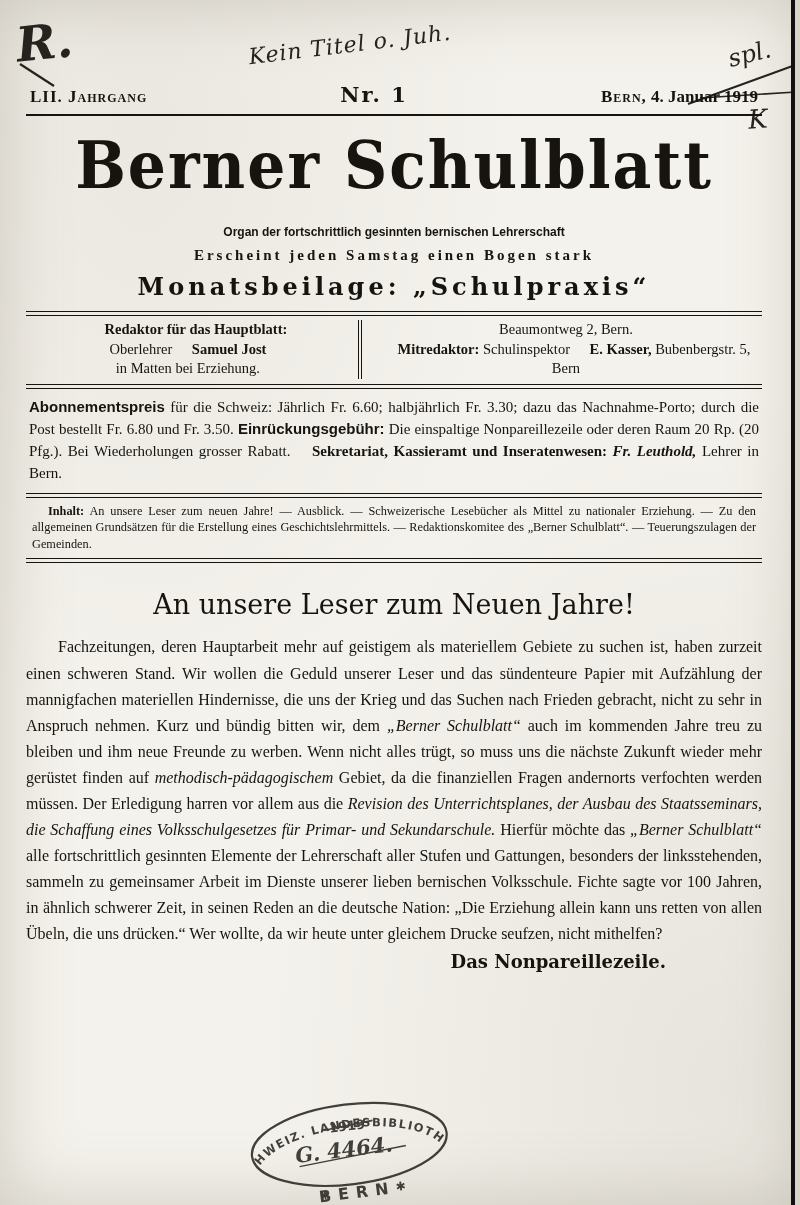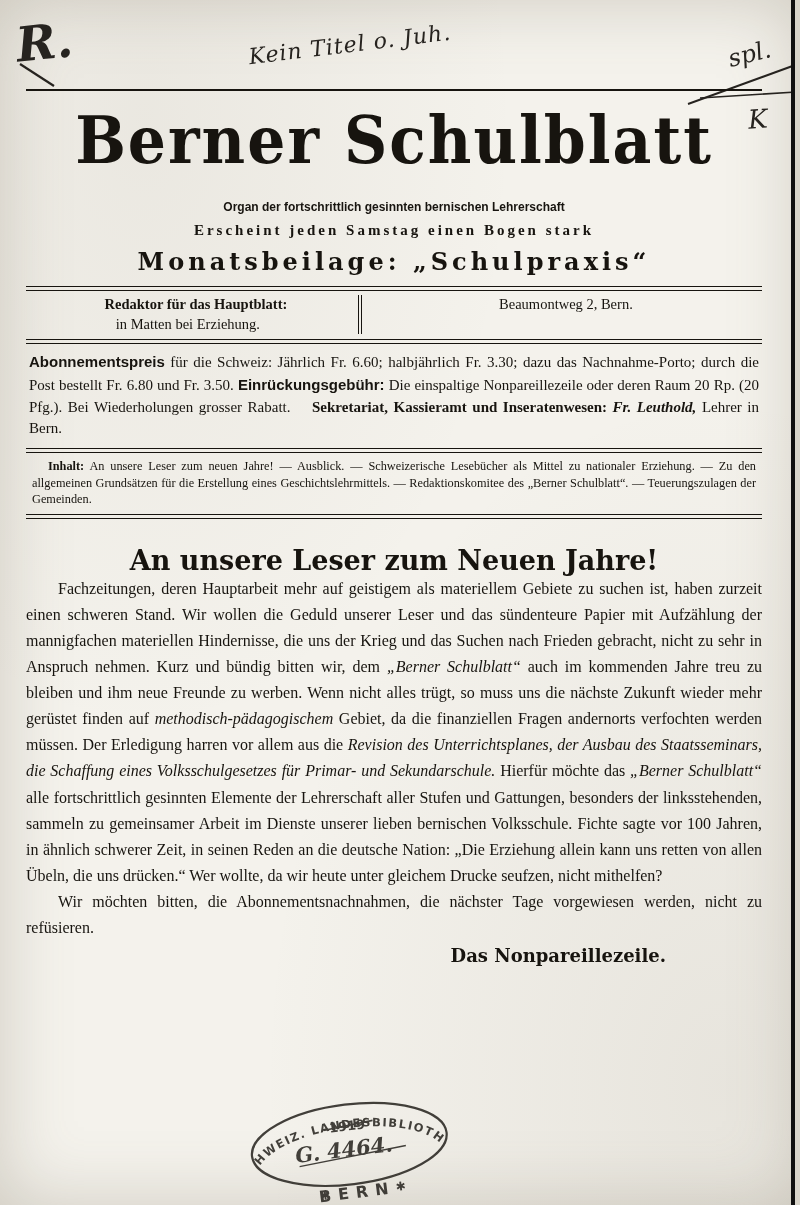--- a/index.html
+++ b/index.html
@@ -53,21 +53,21 @@
   .editors .col-right { flex:1; }
   .ed-divider { width:4px; border-left:1.5px solid #17140f; border-right:1.5px solid #17140f; margin:0 8px; }
   .b { font-weight:bold;margin-left:16px; }
   .bsans { font-family:"Liberation Sans", sans-serif; font-weight:bold; }
   .bi { font-weight:bold; font-style:italic; }
 
   .subscription { font-size:15px; line-height:1.45; text-align:justify; padding:7px 3px 8px 3px; }
 
   .inhalt { font-size:12.3px; line-height:1.35; text-align:justify; padding:5px 6px 6px 6px; }
 
-  .article-title { text-align:center; font-family:"DejaVu Serif", serif; font-weight:bold; font-size:27px; margin-top:26px; }
+  .article-title { text-align:center; font-family:"DejaVu Serif", serif; font-weight:normal; font-size:27px; margin-top:26px; margin-bottom:14px; }
   .article p { font-size:16px; line-height:1.63; text-align:justify; text-indent:32px; }
   .article .it { font-style:italic;margin-top:44px; }
   .signature { text-align:right; padding-right:96px; font-family:"DejaVu Serif", serif; font-weight:bold; font-size:18px; margin-top:4px; }
 
   .stamp { position:absolute; left:228px; top:1094px; transform:rotate(-7deg); opacity:.88; }
   .stamp text { fill:#2a2722; }
 </style>
 </head>
 <body>
 
@@ -78,51 +78,57 @@
   <div class="hw hw-spl">spl.</div>
   <div class="hw hw-k">K</div>
   <svg class="hw-strokes" width="800" height="140">
     <path d="M 20 64 L 54 86" stroke="#26231f" stroke-width="2.2" fill="none"></path>
     <path d="M 688 104 L 798 64" stroke="#26231f" stroke-width="2" fill="none"></path>
     <path d="M 700 98 L 796 92" stroke="#26231f" stroke-width="1.6" fill="none"></path>
   </svg>
 
   <div class="print">
 
+    <div class="mast-row">
+      <span class="mast-vol">LII. Jahrgang</span>
+      <span class="mast-issue">Nr. 1</span>
+      <span class="mast-date"><span class="sc">Bern,</span><span class="bold"> 4. Januar 1919</span></span>
+    </div>
     <div class="rule-single"></div>
 
     <div class="paper-title">Berner Schulblatt</div>
 
     <div class="sub1">Organ der fortschrittlich gesinnten bernischen Lehrerschaft</div>
     <div class="sub2">Erscheint jeden Samstag einen Bogen stark</div>
     <div class="sub3">Monatsbeilage: „Schulpraxis“</div>
 
     <div class="rule-double"></div>
     <div class="editors">
       <div class="col col-left">
         <div class="b">Redaktor für das Hauptblatt:</div>
+        <div><span>Oberlehrer </span><span class="b">Samuel Jost</span></div>
         <div>in Matten bei Erziehung.</div>
       </div>
       <div class="ed-divider"></div>
       <div class="col col-right">
         <div>Beaumontweg 2, Bern.</div>
+        <div><span class="b">Mitredaktor:</span><span> Schulinspektor </span><span class="b">E. Kasser,</span><span> Bubenbergstr. 5, Bern</span></div>
       </div>
     </div>
     <div class="rule-double"></div>
 
     <p class="subscription"><span class="bsans">Abonnementspreis</span><span> für die Schweiz: Jährlich Fr. 6.60; halbjährlich Fr. 3.30; dazu das Nachnahme-Porto; durch die Post bestellt Fr. 6.80 und Fr. 3.50. </span><span class="bsans">Einrückungsgebühr:</span><span> Die einspaltige Nonpareillezeile oder deren Raum 20 Rp. (20 Pfg.). Bei Wiederholungen grosser Rabatt. </span><span class="b">Sekretariat, Kassieramt und Inseratenwesen:</span><span> </span><span class="bi">Fr. Leuthold,</span><span> Lehrer in Bern.</span></p>
 
     <div class="rule-double"></div>
     <p class="inhalt"><span class="b">Inhalt:</span><span> An unsere Leser zum neuen Jahre! — Ausblick. — Schweizerische Lesebücher als Mittel zu nationaler Erziehung. — Zu den allgemeinen Grundsätzen für die Erstellung eines Geschichtslehrmittels. — Redaktionskomitee des „Berner Schulblatt“. — Teuerungszulagen der Gemeinden.</span></p>
     <div class="rule-double"></div>
 
     <div class="article">
       <div class="article-title">An unsere Leser zum Neuen Jahre!</div>
       <p><span>Fachzeitungen, deren Hauptarbeit mehr auf geistigem als materiellem Gebiete zu suchen ist, haben zurzeit einen schweren Stand. Wir wollen die Geduld unserer Leser und das sündenteure Papier mit Aufzählung der mannigfachen materiellen Hindernisse, die uns der Krieg und das Suchen nach Frieden gebracht, nicht zu sehr in Anspruch nehmen. Kurz und bündig bitten wir, dem </span><span class="it">„Berner Schulblatt“</span><span> auch im kommenden Jahre treu zu bleiben und ihm neue Freunde zu werben. Wenn nicht alles trügt, so muss uns die nächste Zukunft wieder mehr gerüstet finden auf </span><span class="it">methodisch-pädagogischem</span><span> Gebiet, da die finanziellen Fragen andernorts verfochten werden müssen. Der Erledigung harren vor allem aus die </span><span class="it">Revision des Unterrichtsplanes, der Ausbau des Staatsseminars, die Schaffung eines Volksschulgesetzes für Primar- und Sekundarschule.</span><span> Hierfür möchte das </span><span class="it">„Berner Schulblatt“</span><span> alle fortschrittlich gesinnten Elemente der Lehrerschaft aller Stufen und Gattungen, besonders der linksstehenden, sammeln zu gemeinsamer Arbeit im Dienste unserer lieben bernischen Volksschule. Fichte sagte vor 100 Jahren, in ähnlich schwerer Zeit, in seinen Reden an die deutsche Nation: „Die Erziehung allein kann uns retten von allen Übeln, die uns drücken.“ Wer wollte, da wir heute unter gleichem Drucke seufzen, nicht mithelfen?</span></p>
-      <p>Wir möchten bitten, die Abonnementsnachnahmen, die nächster Tage vorgewiesen werden, nicht zu refüsieren.</p>
       <div class="signature">Das Nonpareillezeile.</div>
     </div>
 
   </div>
 
   <svg class="stamp" width="250" height="112" viewBox="0 0 250 112">
     <ellipse cx="122" cy="50" rx="98" ry="40" fill="none" stroke="#2a2722" stroke-width="2.2"></ellipse>
     <path id="stampArc" d="M 30 62 A 95 38 0 0 1 214 62" fill="none"></path>
     <text font-family="DejaVu Sans, sans-serif" font-size="11.5" letter-spacing="1.5" font-weight="bold"><textPath href="#stampArc" startOffset="50%" text-anchor="middle">SCHWEIZ. LANDESBIBLIOTHEK</textPath></text>
     <text x="122" y="36" text-anchor="middle" font-family="DejaVu Sans, sans-serif" font-size="13" font-weight="bold">1919</text>

